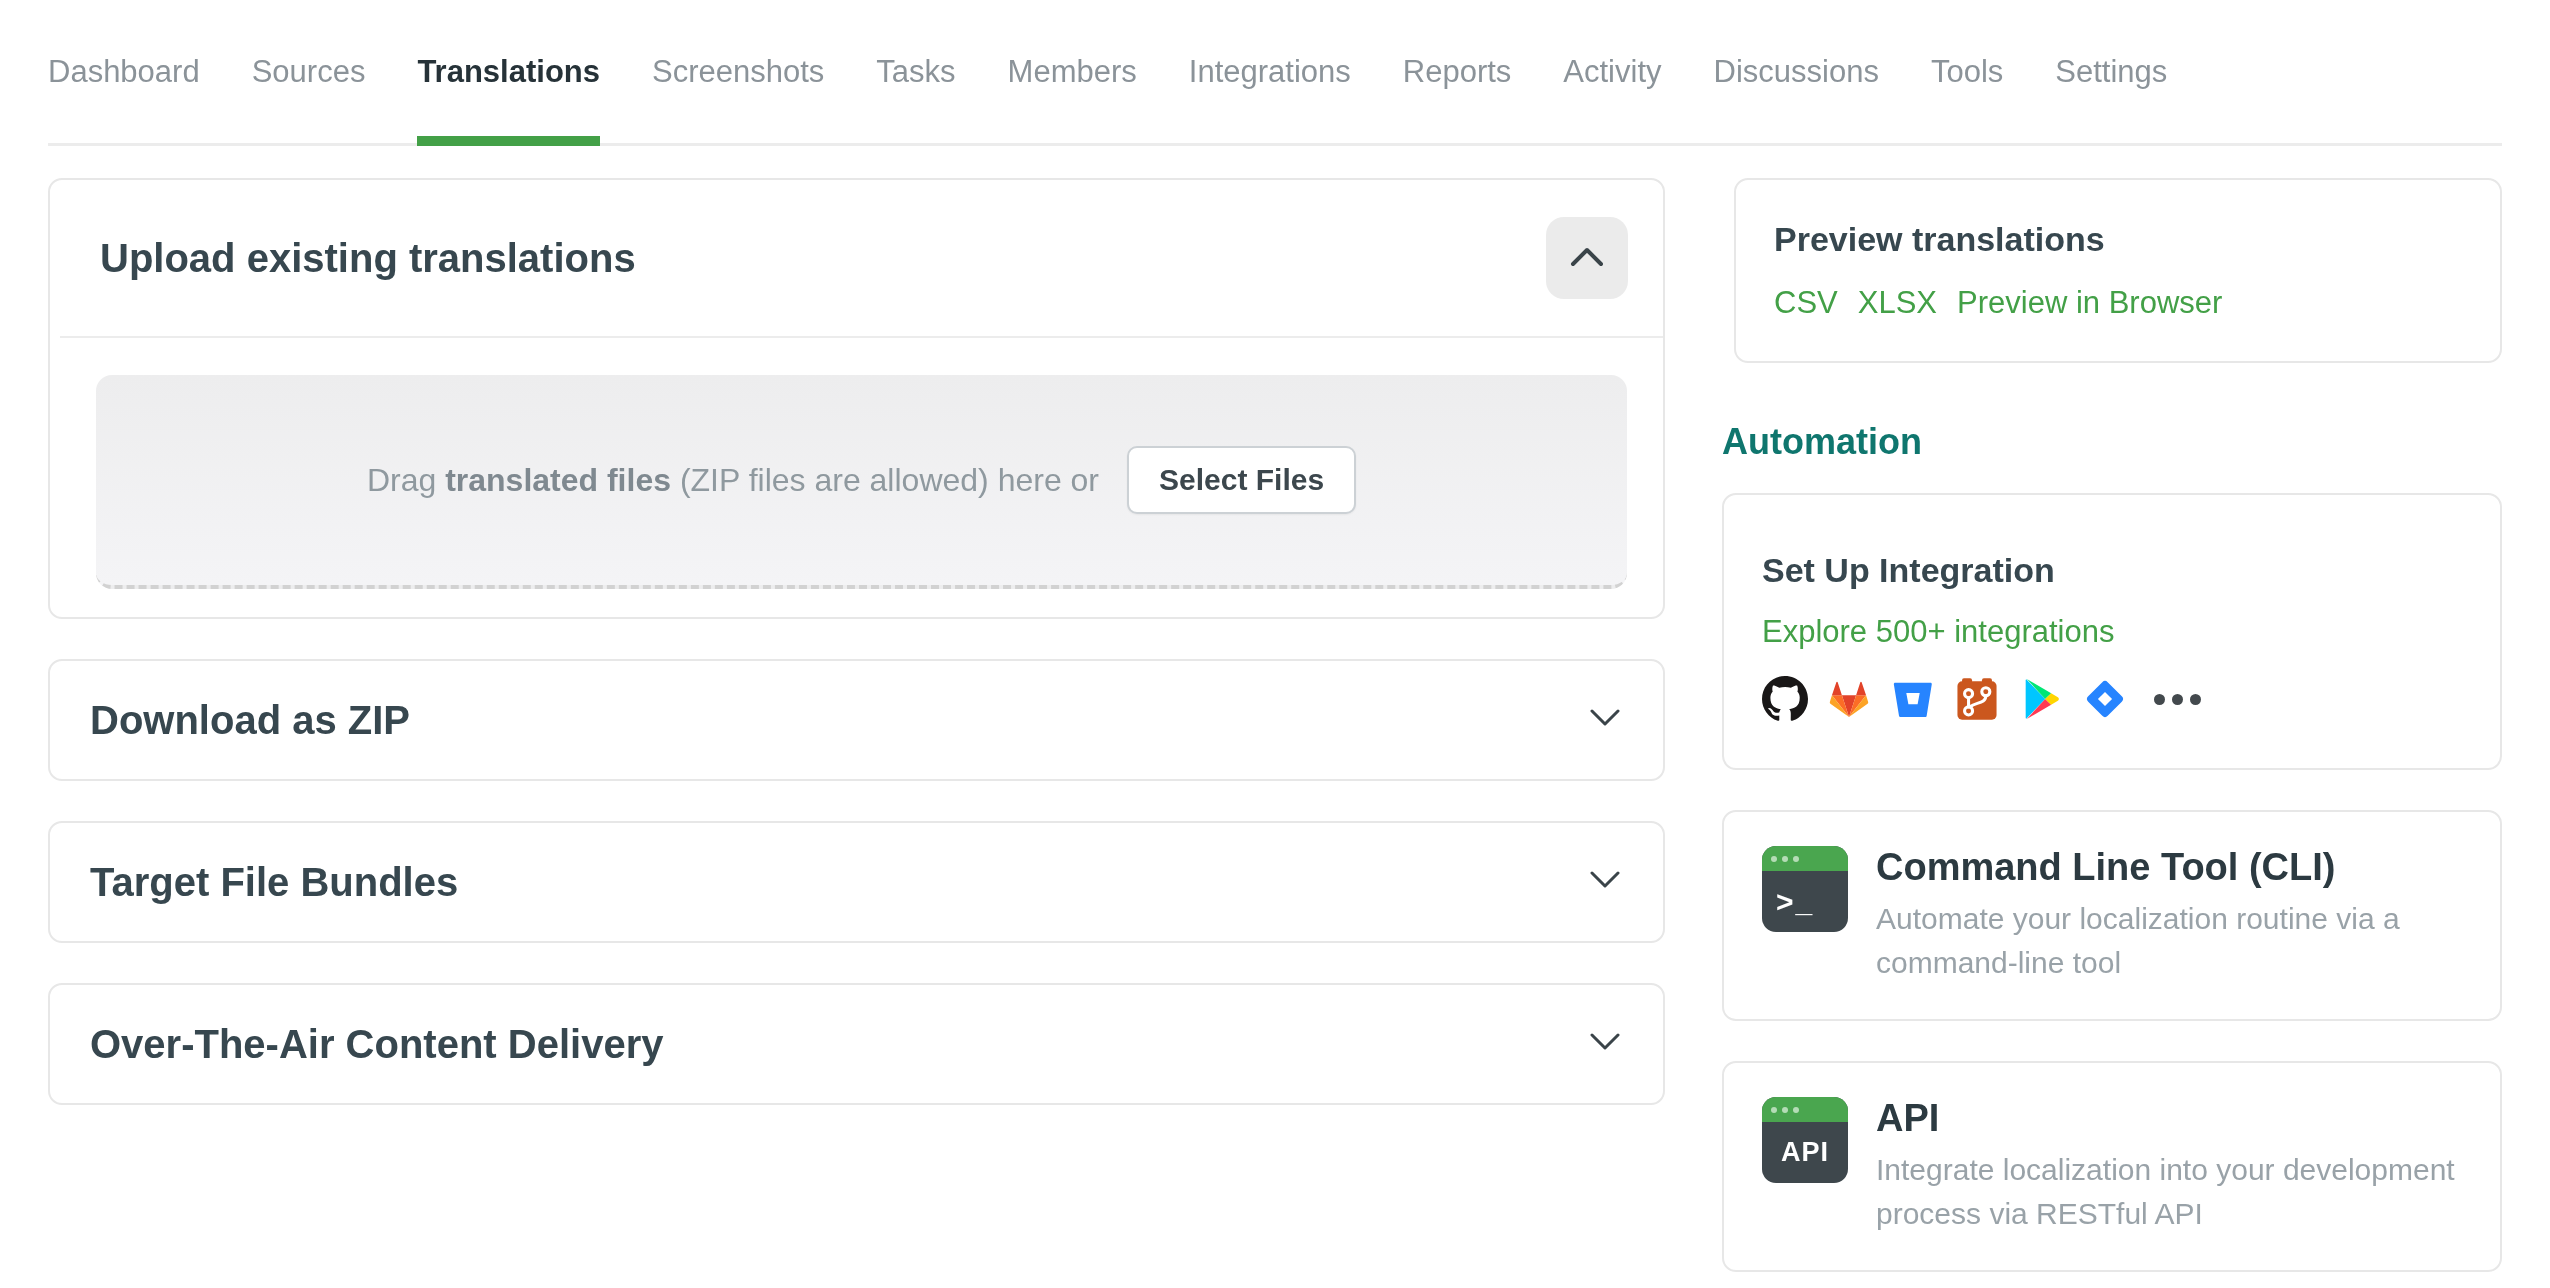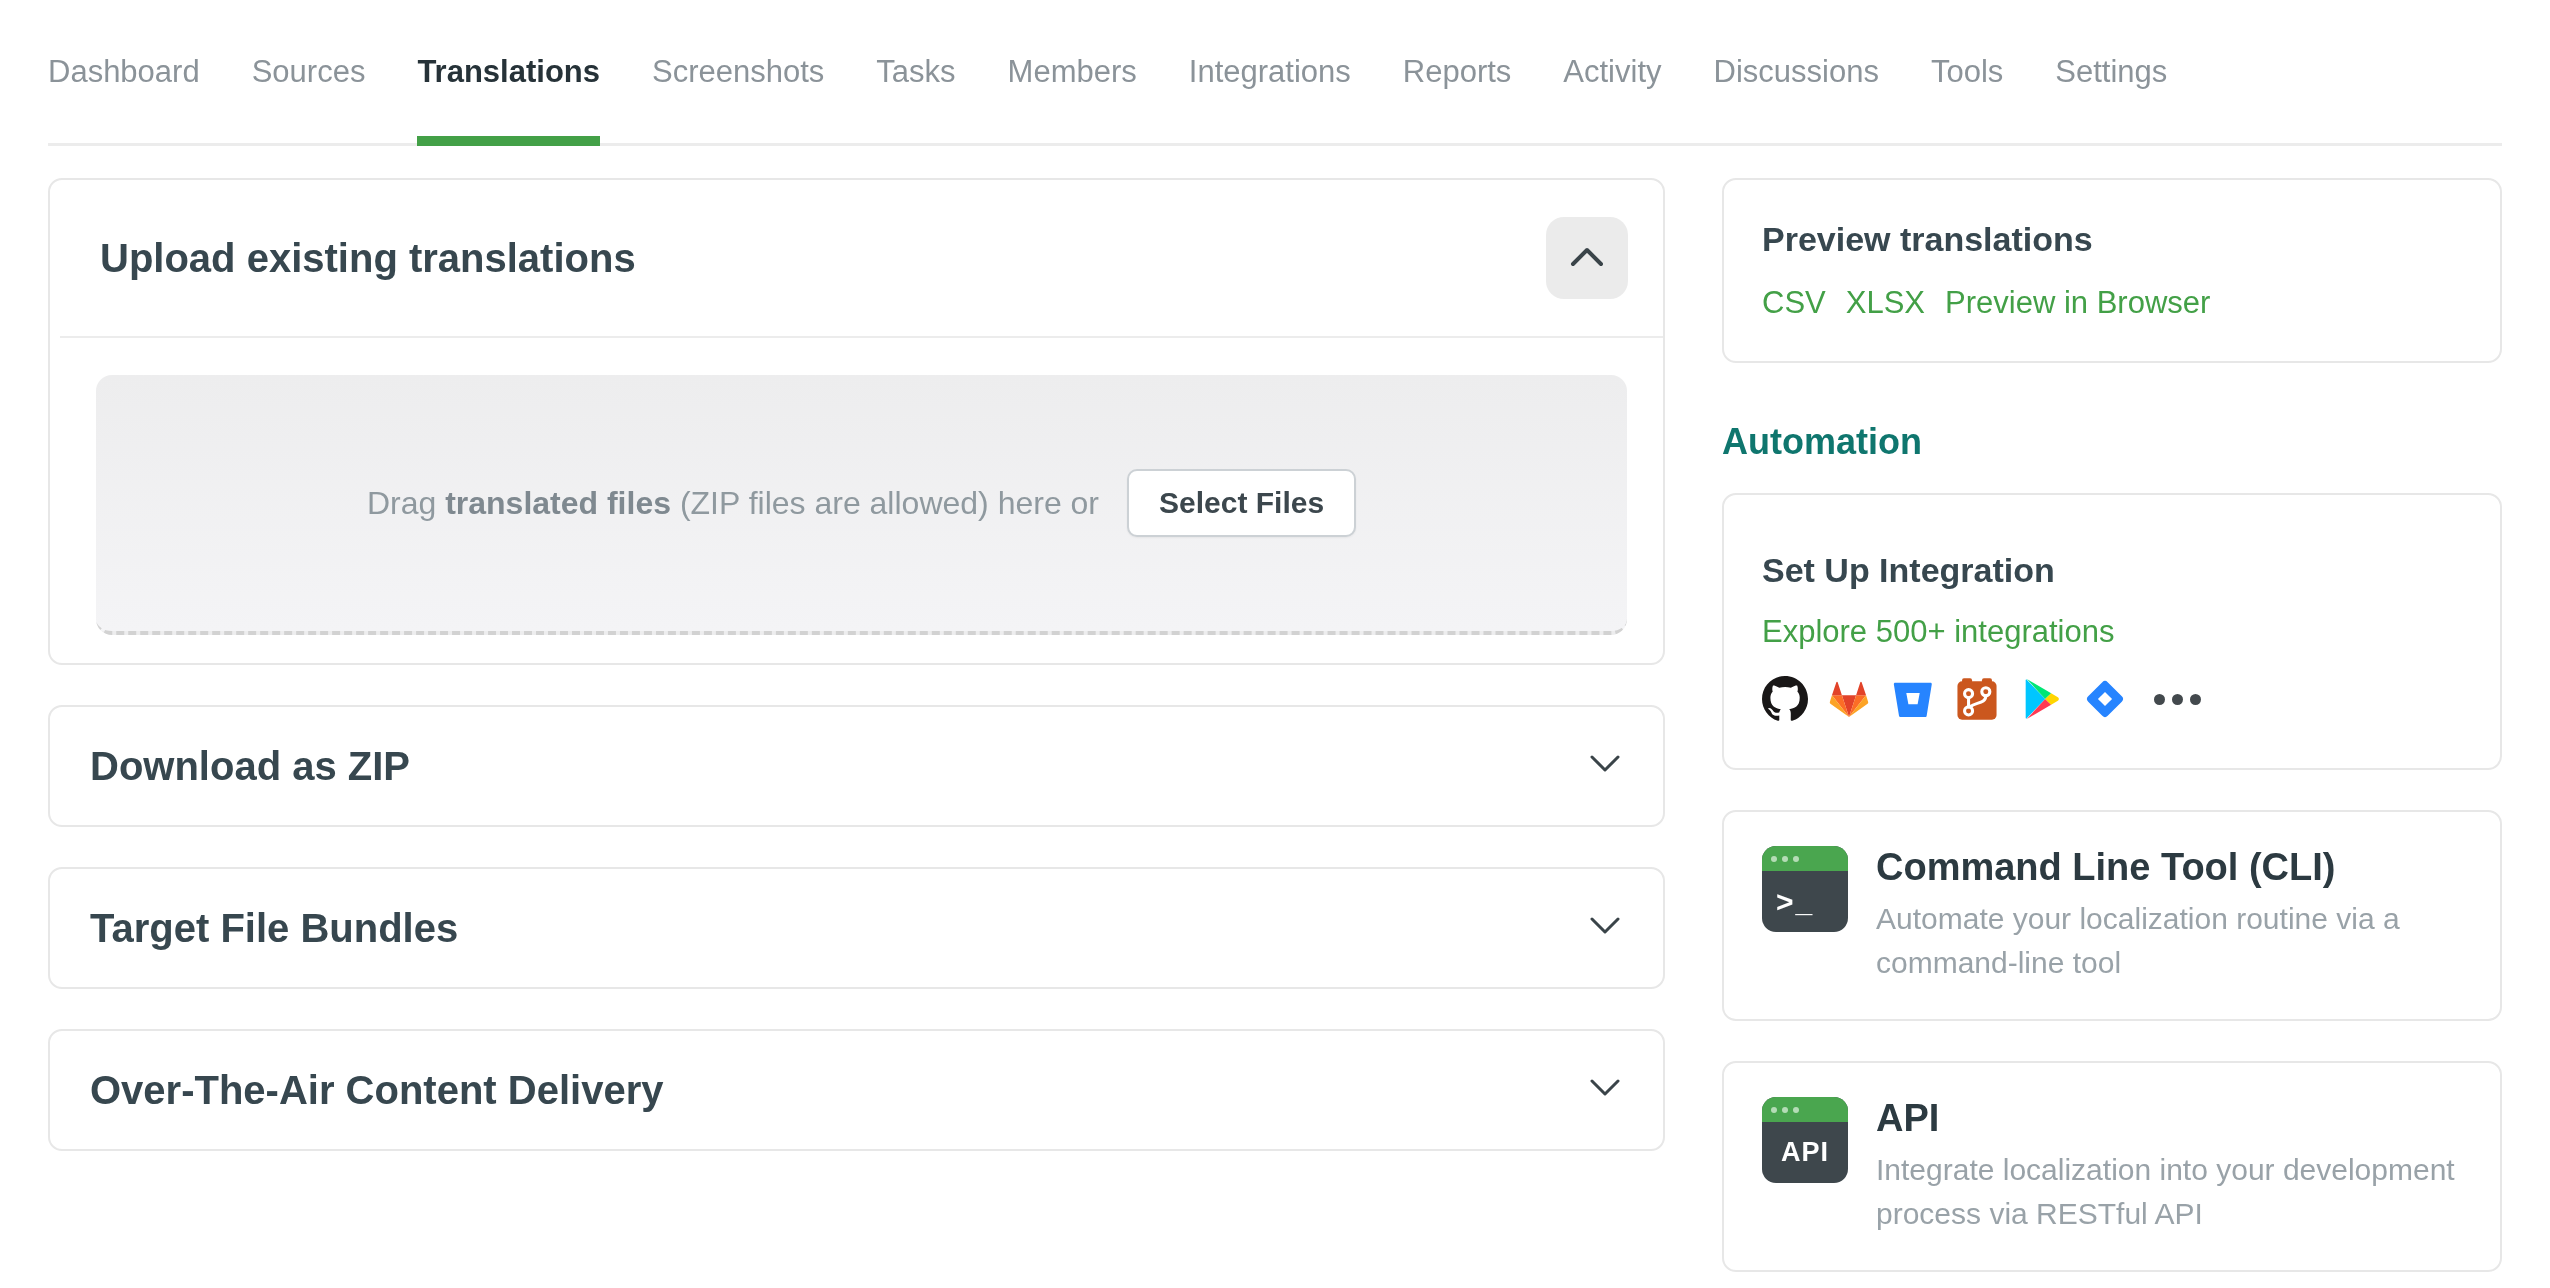--- a/index.html
+++ b/index.html
@@ -25,38 +25,38 @@
   
   .upload-card { margin-bottom:40px; }
   .upload-header { height:158px; display:flex; align-items:center;
         justify-content:space-between; padding:0 35px 0 40px;
         border-bottom:2px solid #ececec; }
   .card-title { font-size:40px; font-weight:700; color:#37474f; }
   .collapse-btn { width:82px; height:82px; border:none; background:#ebebeb;
         border-radius:18px; display:flex; align-items:center; justify-content:center;
         cursor:pointer; }
   .upload-body { padding:37px 36px 28px 36px; }
-  .dropzone { height:260px; border-radius:16px;
+  .dropzone { height:214px; border-radius:16px;
         background:linear-gradient(180deg,#ededee 0%,#f4f4f6 100%);
         border-bottom:4px dashed #d2d2d2;
         display:flex; align-items:center; justify-content:center; gap:28px; }
   .drop-text { font-size:32px; color:#8f999f; }
   .drop-text b { color:#7f8990; font-weight:700; }
   .select-btn { font-family:inherit; font-size:30px; font-weight:700; color:#3c474d;
         background:#ffffff; border:2px solid #ccd1d5; border-radius:10px;
         padding:15px 30px; cursor:pointer; box-shadow:0 1px 2px rgba(0,0,0,.05); }
 
   
   .collapsed-card { height:122px; margin-bottom:40px; display:flex;
         align-items:center; justify-content:space-between; padding:0 43px 0 40px;
         cursor:pointer; }
   .collapsed-card:last-child { margin-bottom:0; }
 
   
-  .side-card { padding:40px 38px; }
+  .side-card { padding:40px 38px;margin-left:12px; }
   .side-title { font-size:34px; font-weight:700; color:#37474f; }
   .preview-links { margin-top:26px; display:flex; gap:20px; }
   .green-link { font-size:31px; color:#43a047; text-decoration:none; cursor:pointer; }
   .section-heading { margin:58px 0 30px 0; font-size:36px; font-weight:600;
         color:#0f766e; }
   .integration-card { padding:56px 38px 46px 38px; }
   .explore-link { display:inline-block; margin-top:24px; }
   .icon-row { margin-top:26px; display:flex; align-items:center; gap:18px; }
   .icon-row svg { display:block; }
   .more-dots { display:flex; gap:7px; margin-left:8px; }

